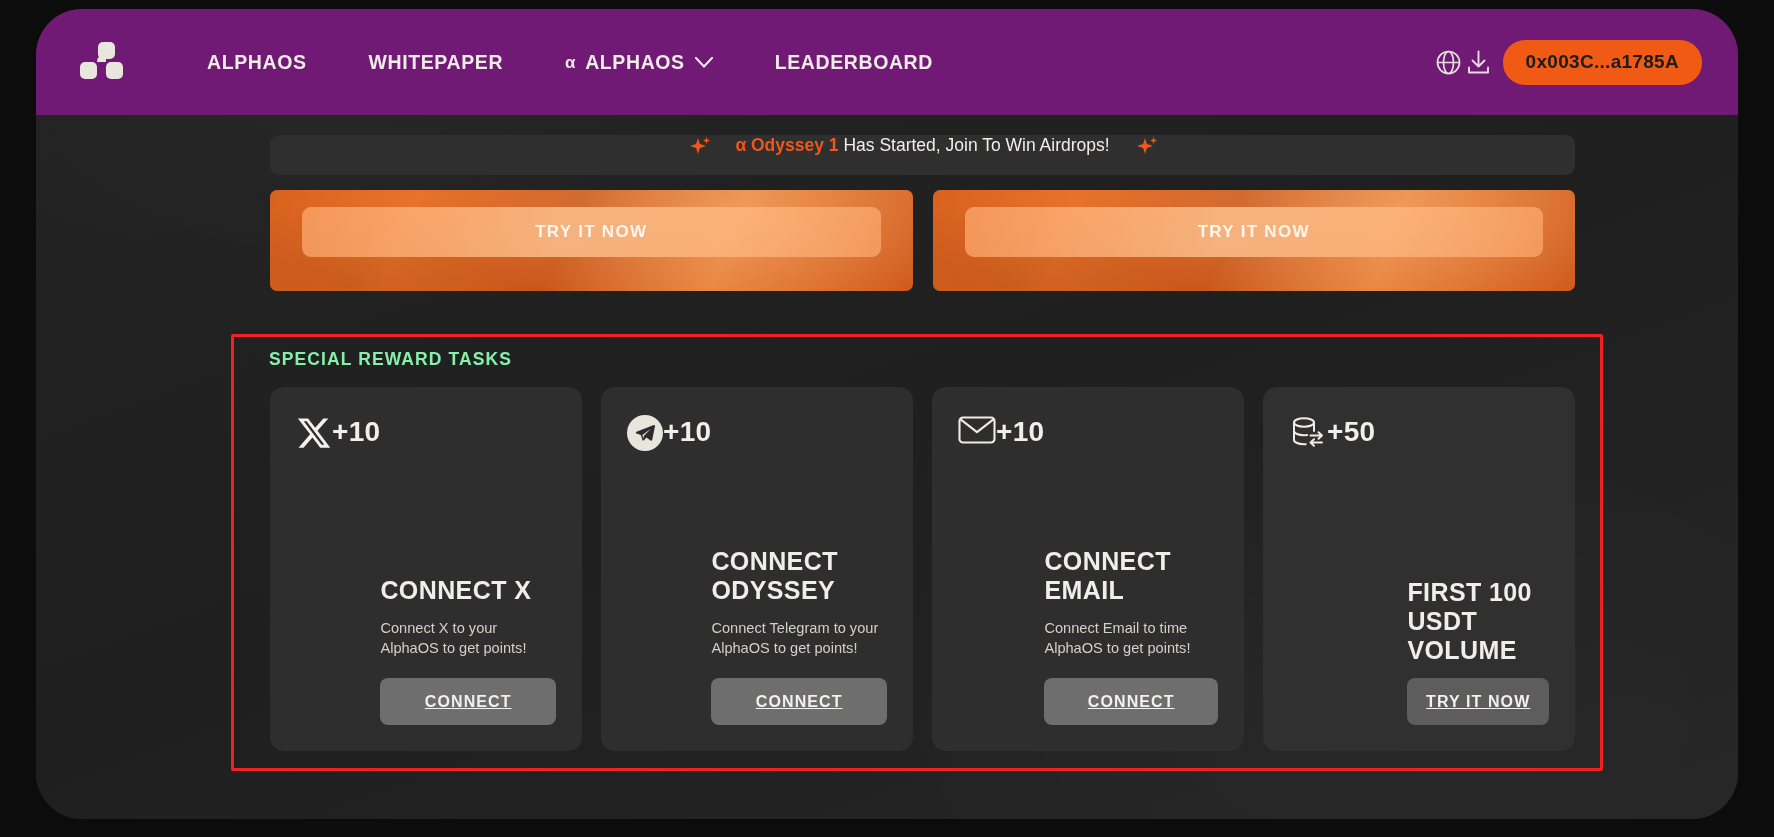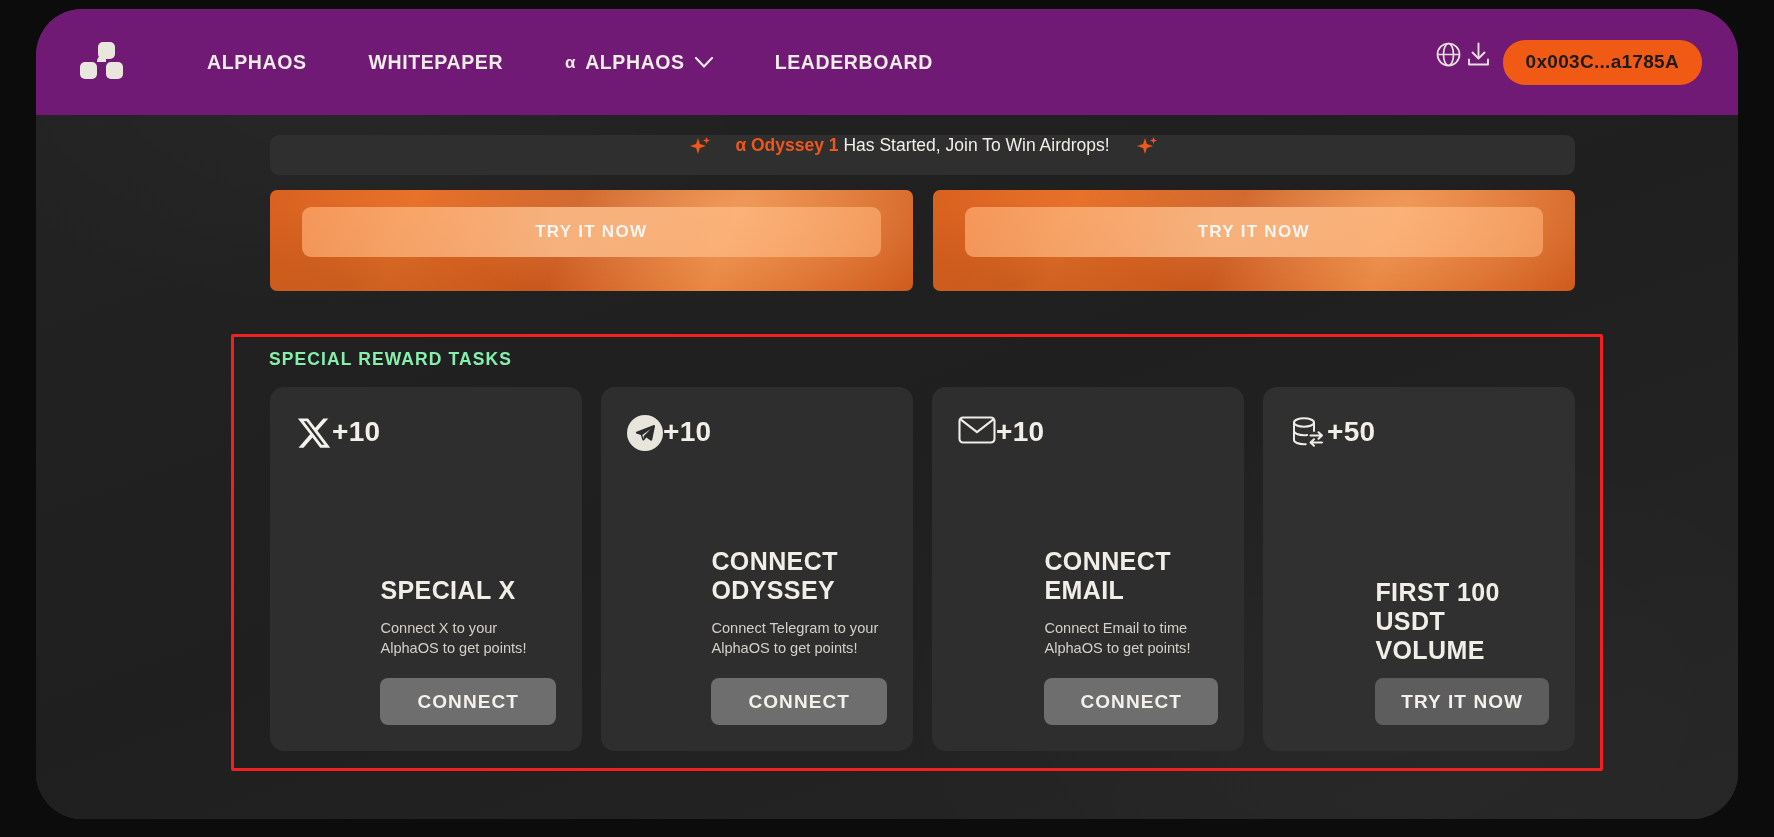--- a/index.html
+++ b/index.html
@@ -79,20 +79,21 @@
     font-weight: 700;
     position: relative;
     top: 1px;
   }
   .chevron-ico { display: block; margin-left: 1px; }
 
   .nav-right {
     margin-left: auto;
     margin-right: 36px;
     display: flex;
+    align-items: center;
   }
   .icon-btn {
     width: 30px; height: 30px;
     display: flex; align-items: center; justify-content: center;
     cursor: pointer;
   }
   .wallet-pill {
     background: #f05a14;
     color: #1c1c1c;
     font-size: 19px;
@@ -212,21 +213,21 @@
   }
   .task-card {
     flex: 1;
     background: #2e2e2e;
     border-radius: 14px;
     position: relative;
     padding: 28px 26px 26px;
     display: flex;
     flex-direction: row;
   }
-  .task-card.wide { background: #303030; }
+  .task-card.wide { background: #303030; gap: 32px; }
 
   .card-head {
     display: flex;
     align-items: flex-start;
     justify-content: space-between;
     height: 52px;
   }
   .card-points {
     font-size: 28px;
     font-weight: 700;
@@ -254,23 +255,24 @@
     border-radius: 8px;
     background: #6e6e6e;
     display: flex;
     align-items: center;
     justify-content: center;
     cursor: pointer;
   }
   .card-btn.alt { background: #5d5d5d; }
   .card-btn-label {
     color: #f4f1ec;
-    font-size: 19px;
+    font-size: 16px;
     font-weight: 700;
     letter-spacing: 1.1px;
+    text-decoration: underline;
   }
 
   .tg-circle {
     width: 36px; height: 36px;
     border-radius: 50%;
     background: #e8e5dd;
     display: flex;
     align-items: center;
     justify-content: center;
   }
@@ -363,21 +365,21 @@
   <div class="cards-row">
 
     <div class="task-card">
       <div class="card-head">
         <svg width="36" height="36" viewBox="0 0 24 24">
           <path d="M18.24 2.25h3.31l-7.23 8.26 8.5 11.24h-6.65l-5.21-6.82-5.96 6.82H1.69l7.73-8.84L1.26 2.25h6.82l4.71 6.23zm-1.16 17.52h1.83L7.08 4.13H5.12z" fill="#f4f2ec"></path>
         </svg>
         <span class="card-points">+10</span>
       </div>
       <div class="card-body">
-        <div class="card-title">SPECIAL X</div>
+        <div class="card-title">CONNECT X</div>
         <div class="card-desc">Connect X to your AlphaOS to get points!</div>
         <div class="card-btn">
           <span class="card-btn-label">CONNECT</span>
         </div>
       </div>
     </div>
 
     <div class="task-card">
       <div class="card-head">
         <div class="tg-circle">

